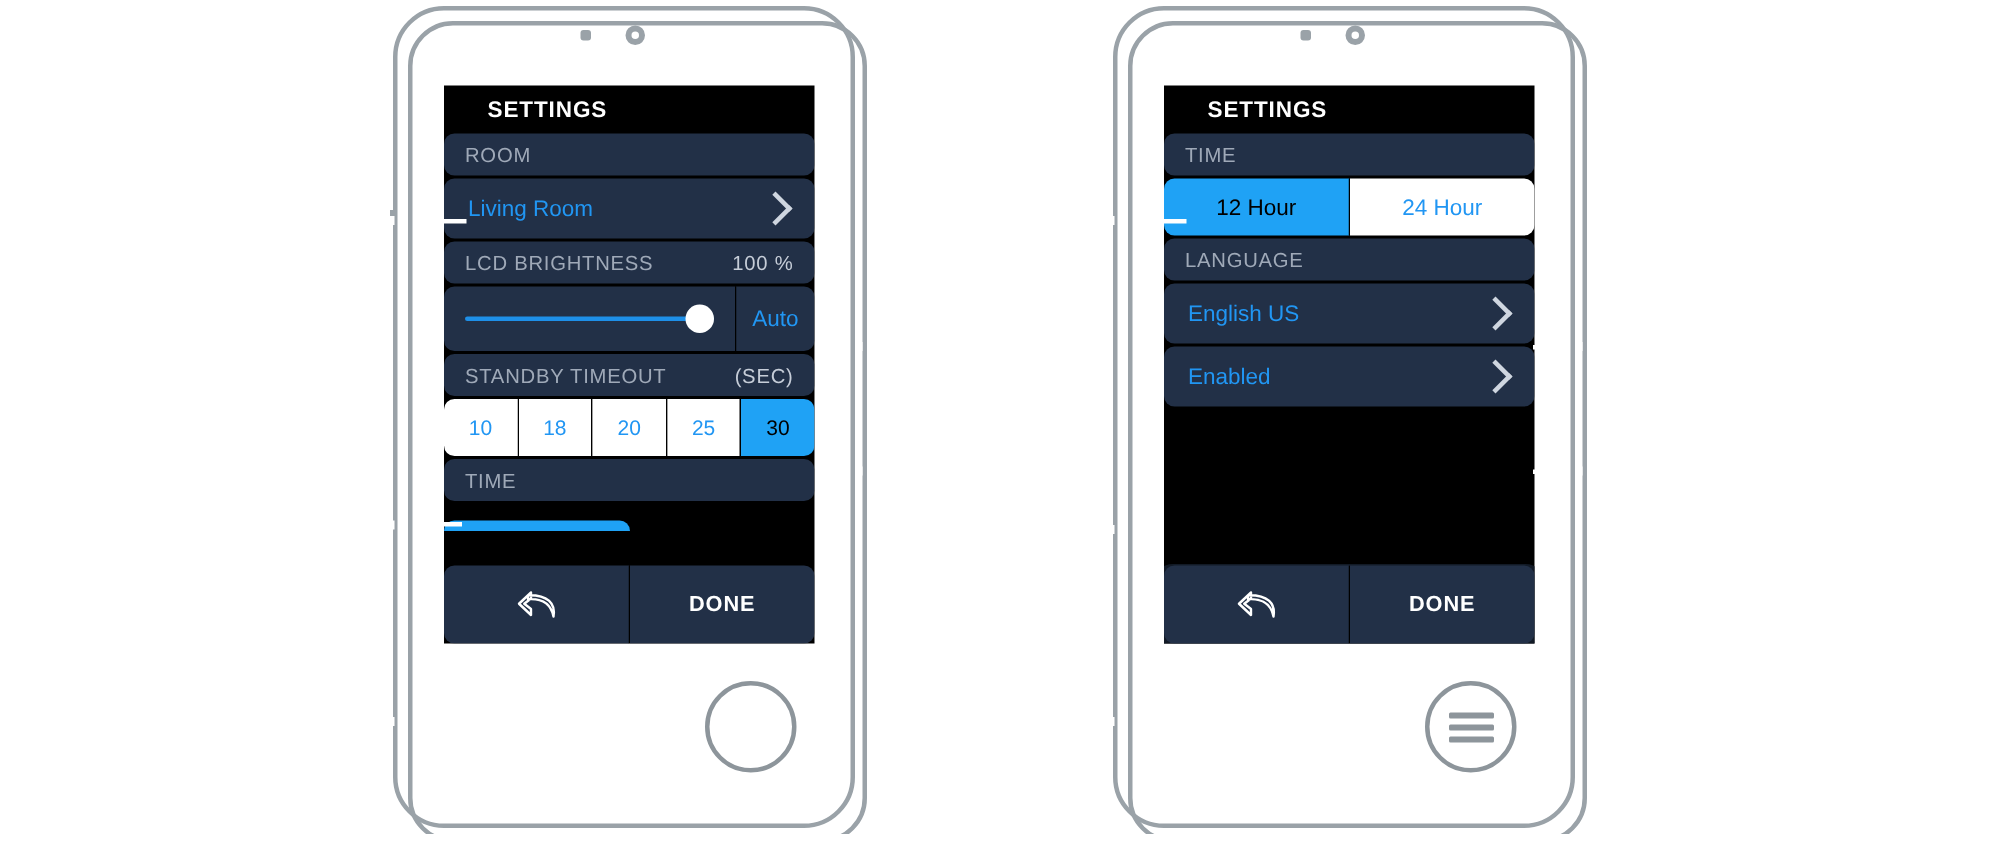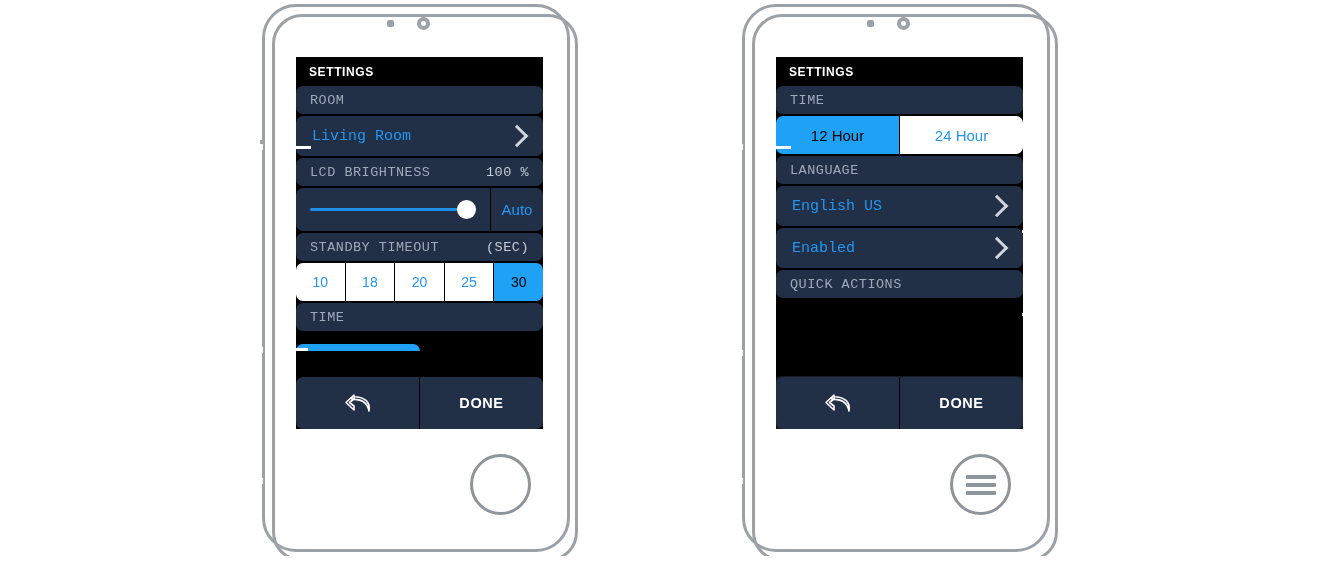--- a/index.html
+++ b/index.html
@@ -101,35 +101,35 @@
     position: absolute;
     left: 38px;
     top: 57px;
     width: 247px;
     height: 372px;
     background: #000000;
     overflow: hidden;
   }
   .screen-title {
     color: #ffffff;
-    font-size: 12px;
+    font-size: 15px;
     font-weight: bold;
     letter-spacing: 0.6px;
     padding: 8px 0 7px 13px;
+    margin-left: 16px;
   }
 
   .rows {
     position: relative;
   }
   .card {
     background: #223047;
     border-radius: 7px;
     margin: 0 0 2px 0;
     position: relative;
-    font-family: Liberation Mono, monospace;
   }
 
   .hdr {
     height: 28px;
     display: flex;
     align-items: center;
     justify-content: space-between;
     padding: 0 14px;
     color: #9fa9b8;
     font-size: 13.5px;
@@ -403,23 +403,20 @@
         <span>English US</span>
         <span class="chev"></span>
       </div>
 
 
       <div class="card value-row">
         <span>Enabled</span>
         <span class="chev"></span>
       </div>
 
-      <div class="card hdr">
-        <span>QUICK ACTIONS</span>
-      </div>
     </div>
 
     <div class="bar-shadow"></div>
 
     <div class="bottom-bar">
       <div class="bb">
         <svg class="back-icon" viewBox="0 0 30 22">
           <path d="M11 3 L3 10.5 L11 18 L11 14 L6.5 10.5 L11 7 Z
                    M9 7.5 C16 7 24 9 26 19 C27.5 10 22 4.5 9 4.8 Z" fill="none" stroke="#ffffff" stroke-width="1.6" stroke-linejoin="round"></path>
         </svg>

